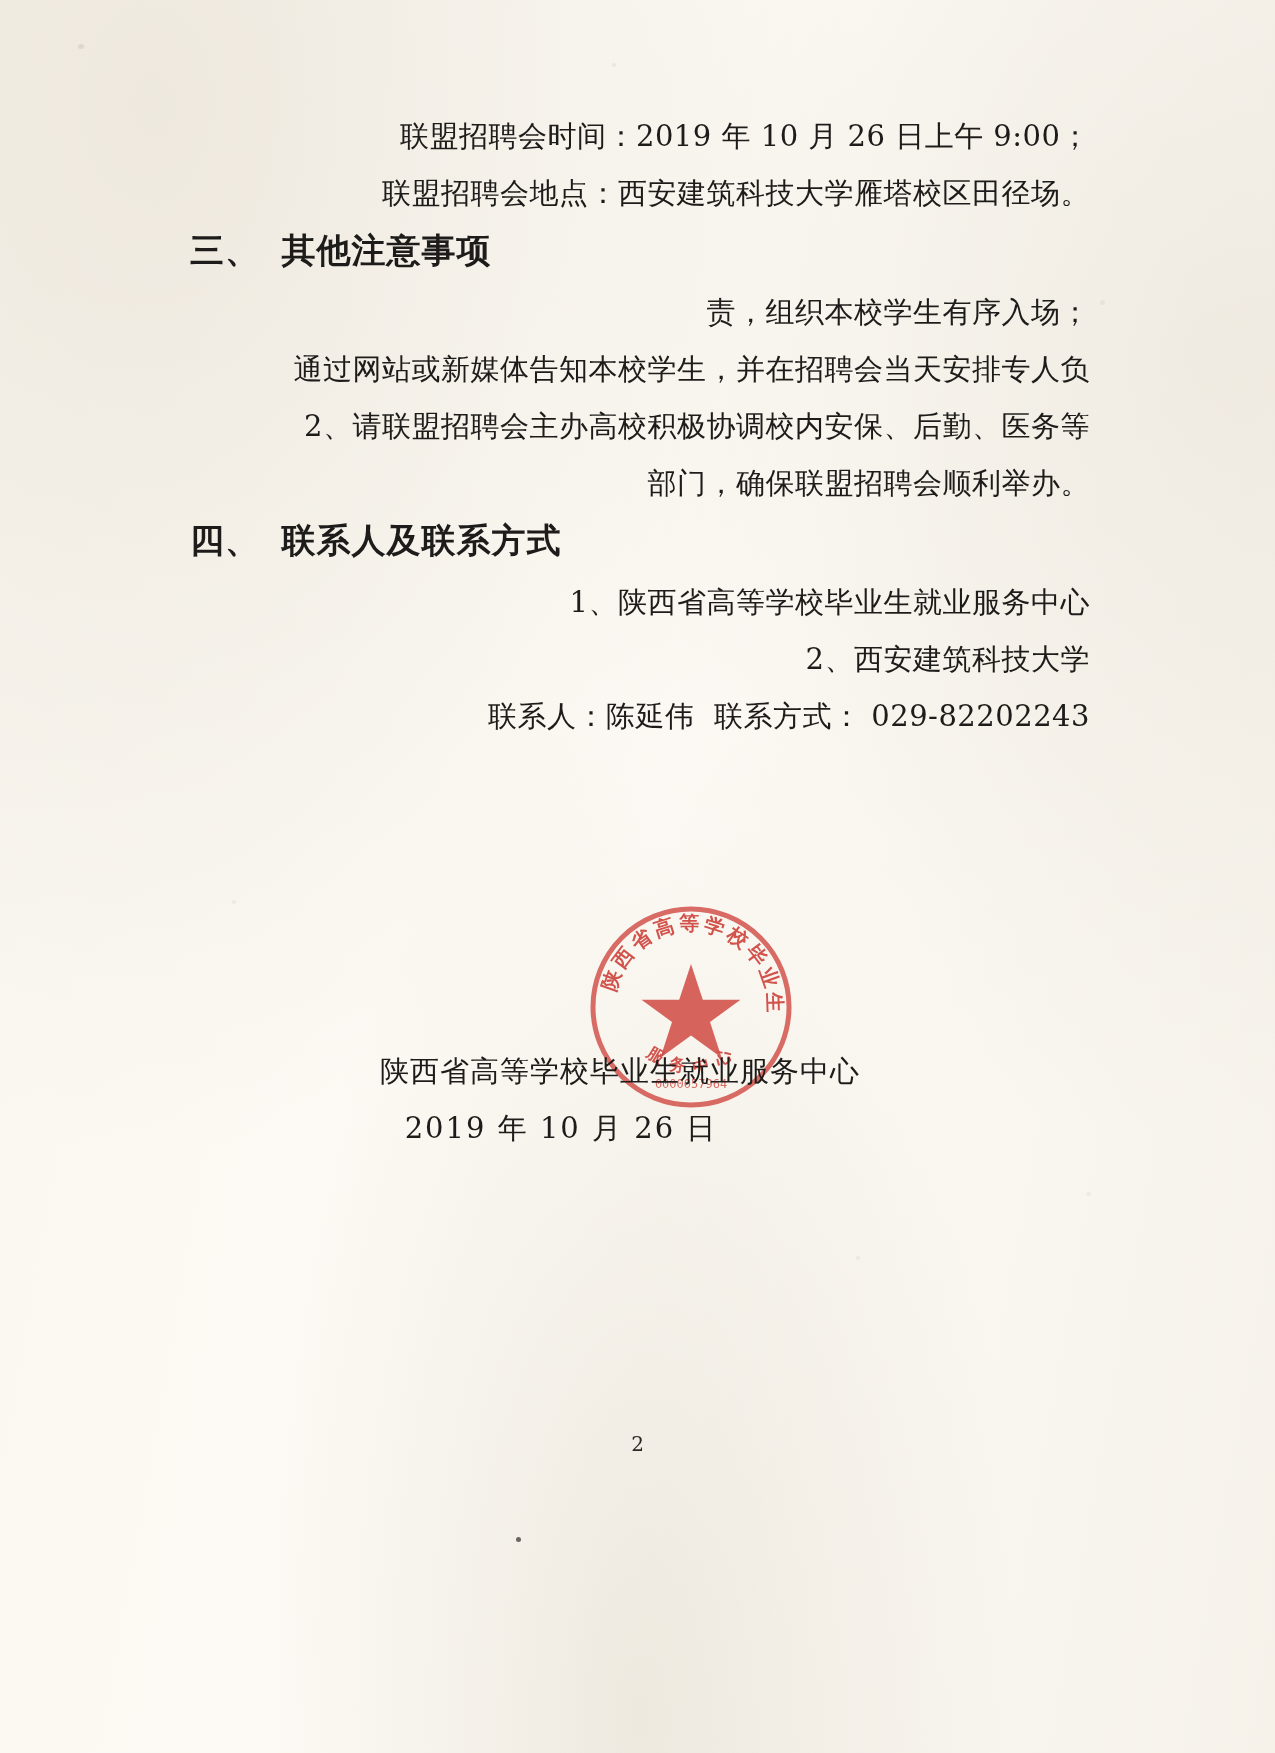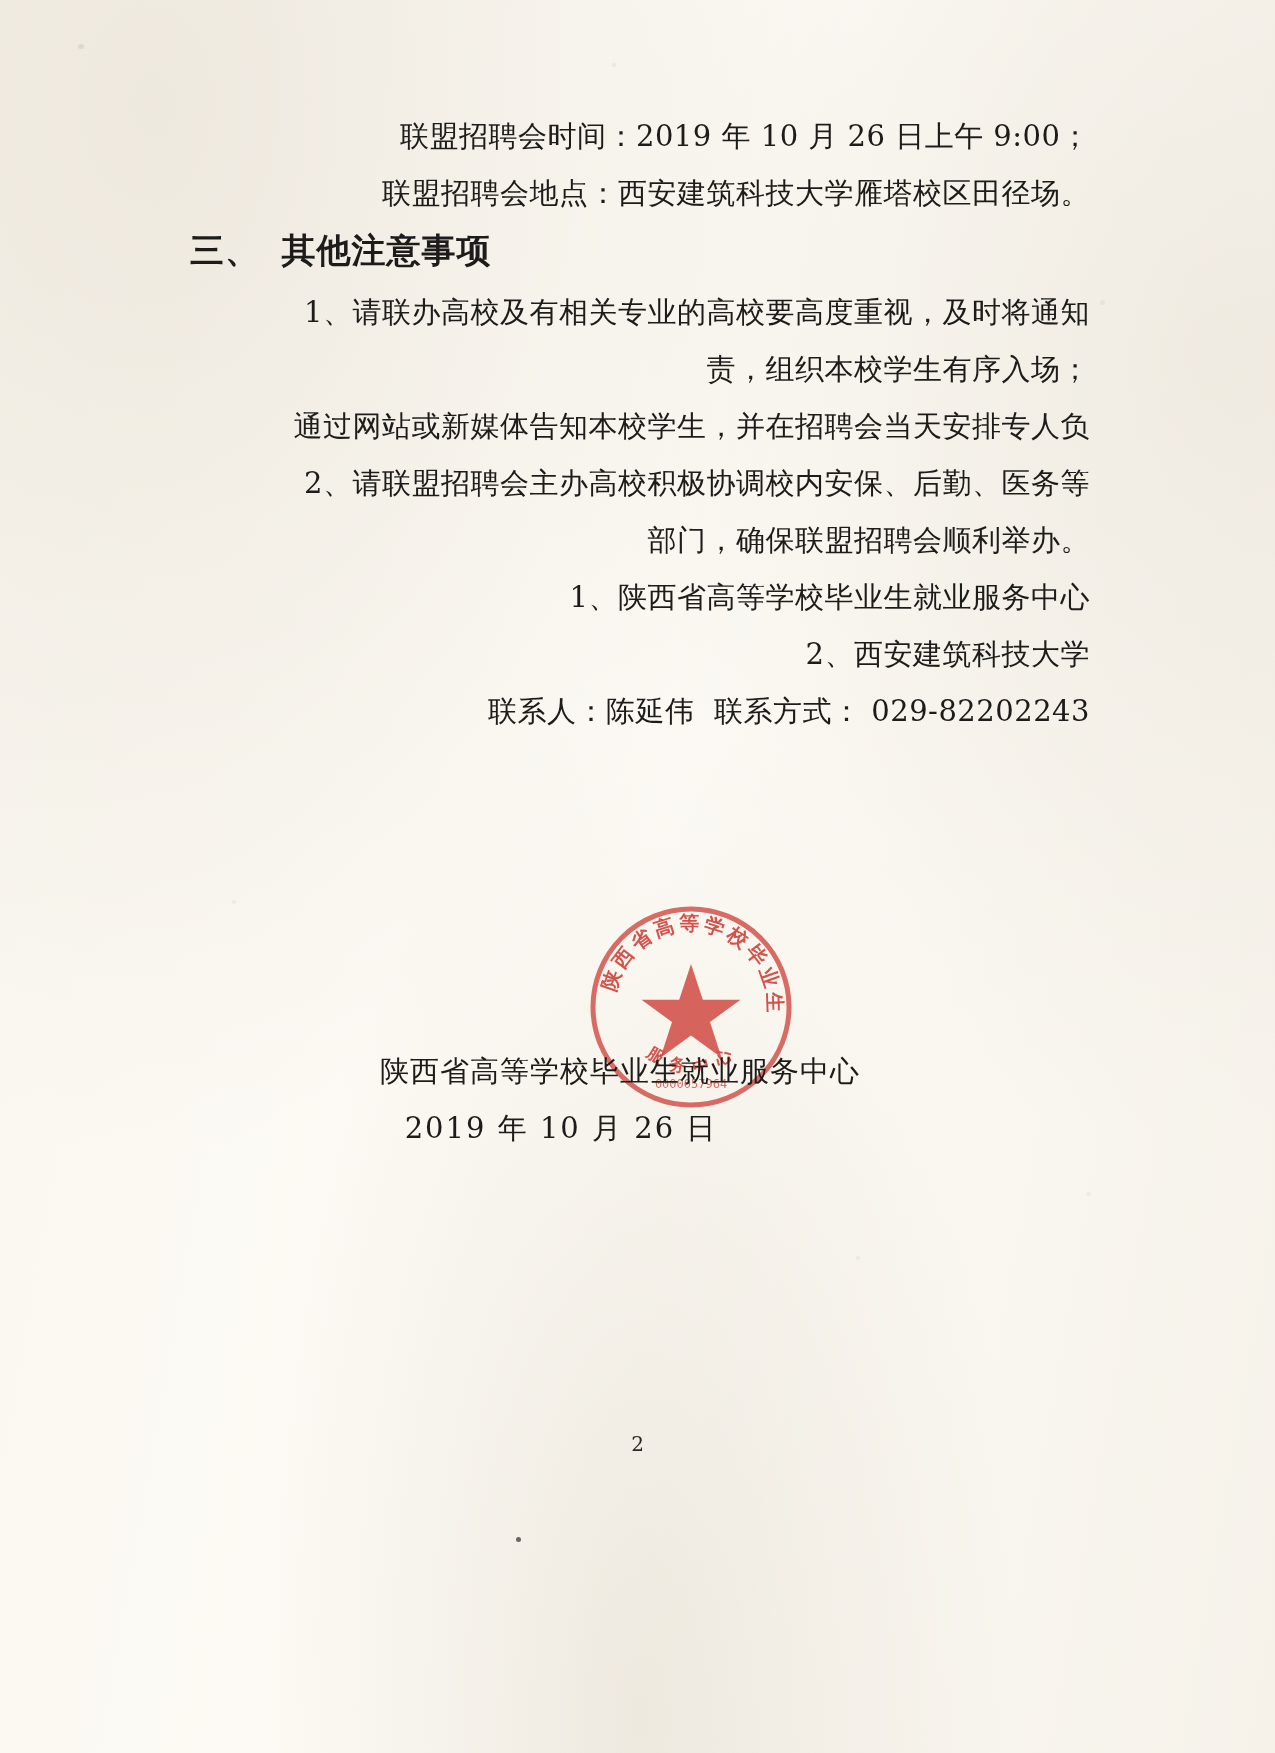--- a/index.html
+++ b/index.html
@@ -120,27 +120,27 @@
   <div class="speck" style="left:856px; top:1256px;width:4px; height:4px; opacity:.3;"></div>
   <div class="speck" style="left:1086px;top:1192px;width:5px; height:4px; opacity:.28;"></div>
 
   <div class="content">
 
     <div class="line indent1">联盟招聘会时间：2019 年 10 月 26 日上午 9:00；</div>
     <div class="line indent1">联盟招聘会地点：西安建筑科技大学雁塔校区田径场。</div>
 
     <div class="heading">三、 其他注意事项</div>
 
-    <div class="line indent2">1、请联办高校及有相关专业的高校要高度重视，及时将通知</div>
     <div class="line">责，组织本校学生有序入场；</div>
     <div class="line">通过网站或新媒体告知本校学生，并在招聘会当天安排专人负</div>
 
     <div class="line indent2">2、请联盟招聘会主办高校积极协调校内安保、后勤、医务等</div>
     <div class="line">部门，确保联盟招聘会顺利举办。</div>
 
+    <div class="heading">四、 联系人及联系方式</div>
 
     <div class="line">1、陕西省高等学校毕业生就业服务中心</div>
     <div class="line">2、西安建筑科技大学</div>
     <div class="line indent1">联系人：陈延伟  联系方式： 029-82202243</div>
   </div>
 
   <div class="seal">
     <svg width="210" height="210" viewBox="0 0 210 210" xmlns="http://www.w3.org/2000/svg">
       <defs>
         <path id="sealTopArc" d="M 28,105 A 77,77 0 0 1 182,105"></path>

